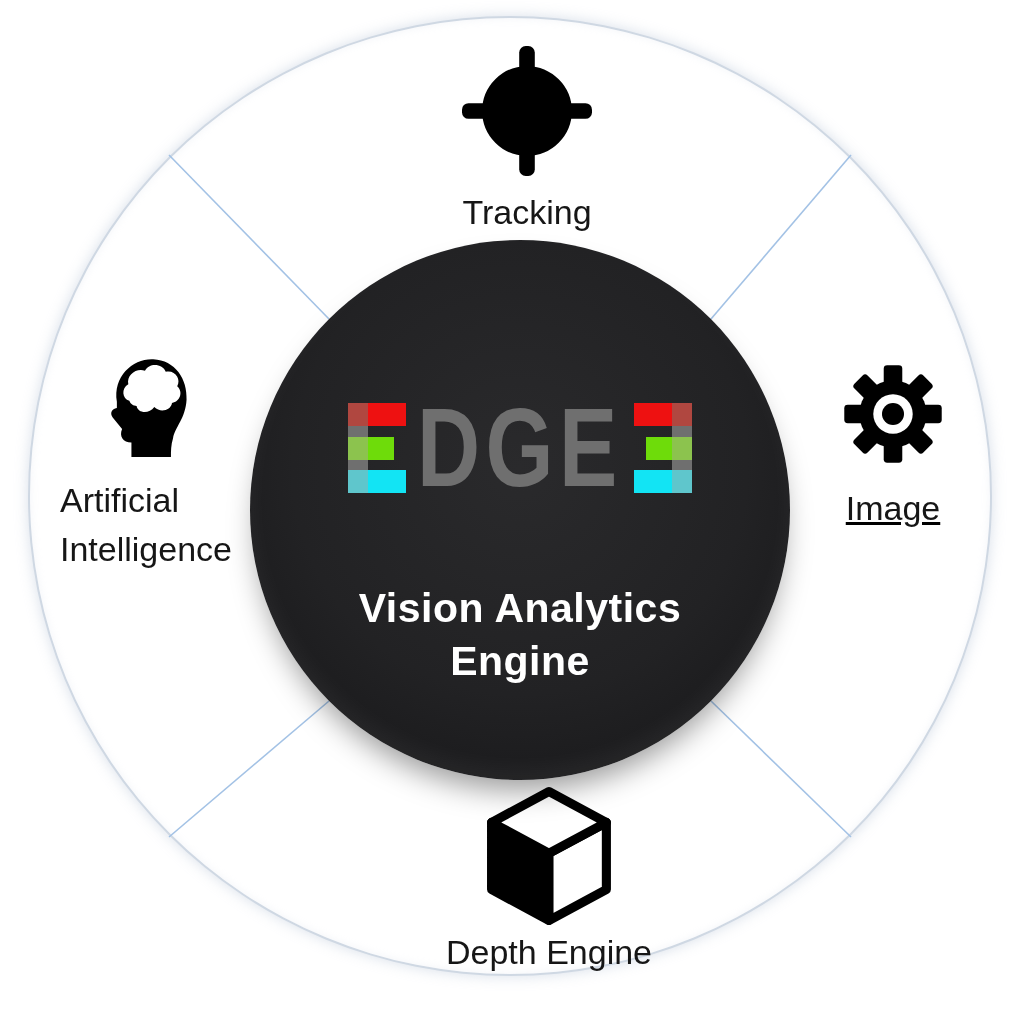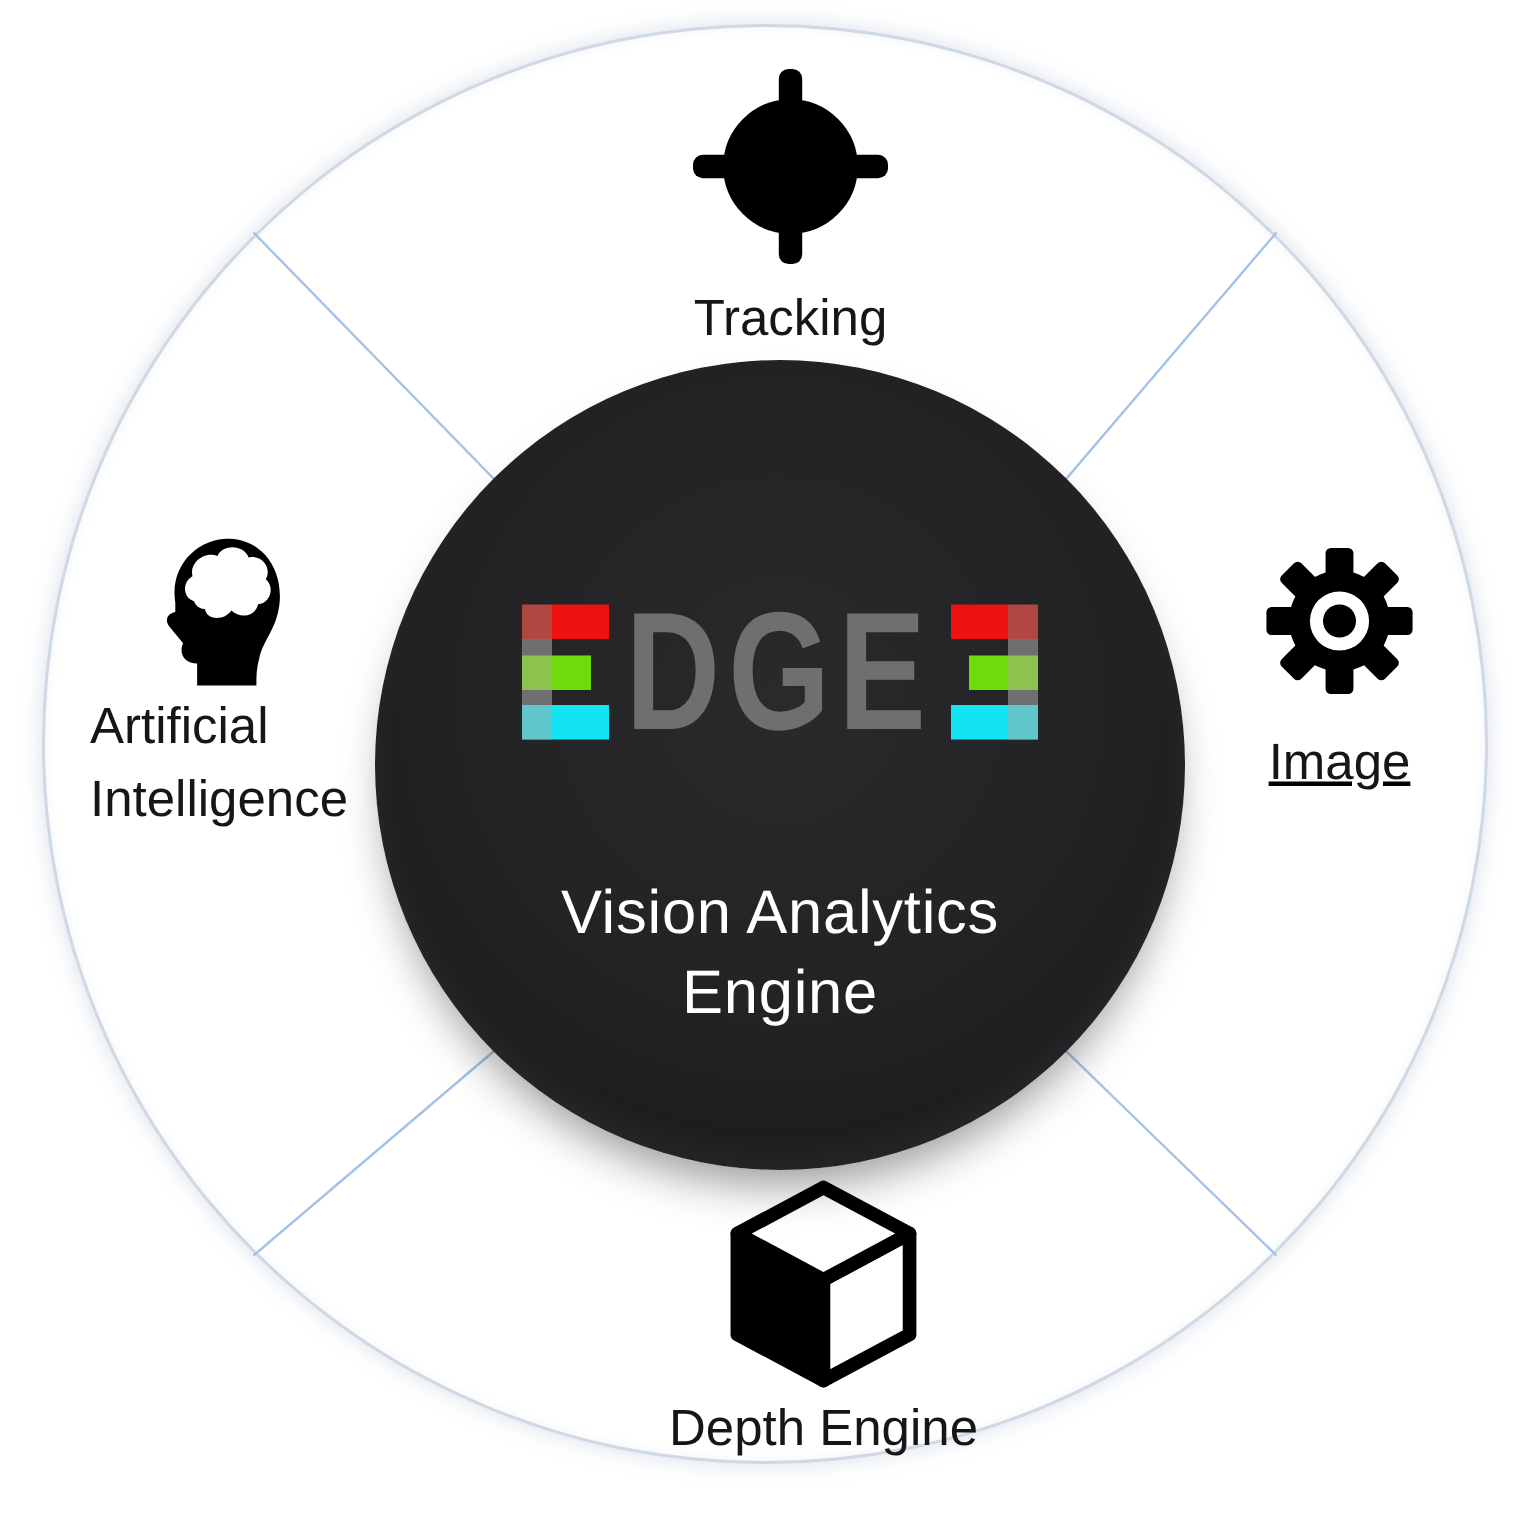--- a/index.html
+++ b/index.html
@@ -83,21 +83,21 @@
     transform-origin: 50% 50%;
     margin: 0 -18px;
     user-select: none;
   }
 
   
   .subtitle {
     margin-top: 88px;
     text-align: center;
     color: #ffffff;
-    font-weight: normal;
+    font-weight: bold;
     font-size: 41px;
     line-height: 53px;
     letter-spacing: 0.5px;
   }
 
   
   .segment {
     position: absolute;
     display: flex;
     flex-direction: column;
@@ -108,21 +108,21 @@
     color: #161616;
     font-size: 34px;
     line-height: 49px;
     white-space: nowrap;
   }
   .segment-top    { left: 527px; top: 44px;  transform: translateX(-50%); }
   .segment-top .seg-label { margin-top: 10px; }
   .segment-right  { left: 893px; top: 356px; transform: translateX(-50%); }
   .segment-right .seg-label-block { margin-top: 12px; text-decoration: underline; }
   .segment-left   { left: 146px; top: 352px; transform: translateX(-50%); }
-  .segment-left .seg-label-block { }
+  .segment-left .seg-label-block { margin-top: 16px; }
   .segment-bottom { left: 549px; top: 786px; transform: translateX(-50%); }
   .segment-bottom .seg-label { margin-top: 2px; }
 </style>
 </head>
 <body>
 
 <div class="canvas">
 
   <div class="outer-ring"></div>
 

